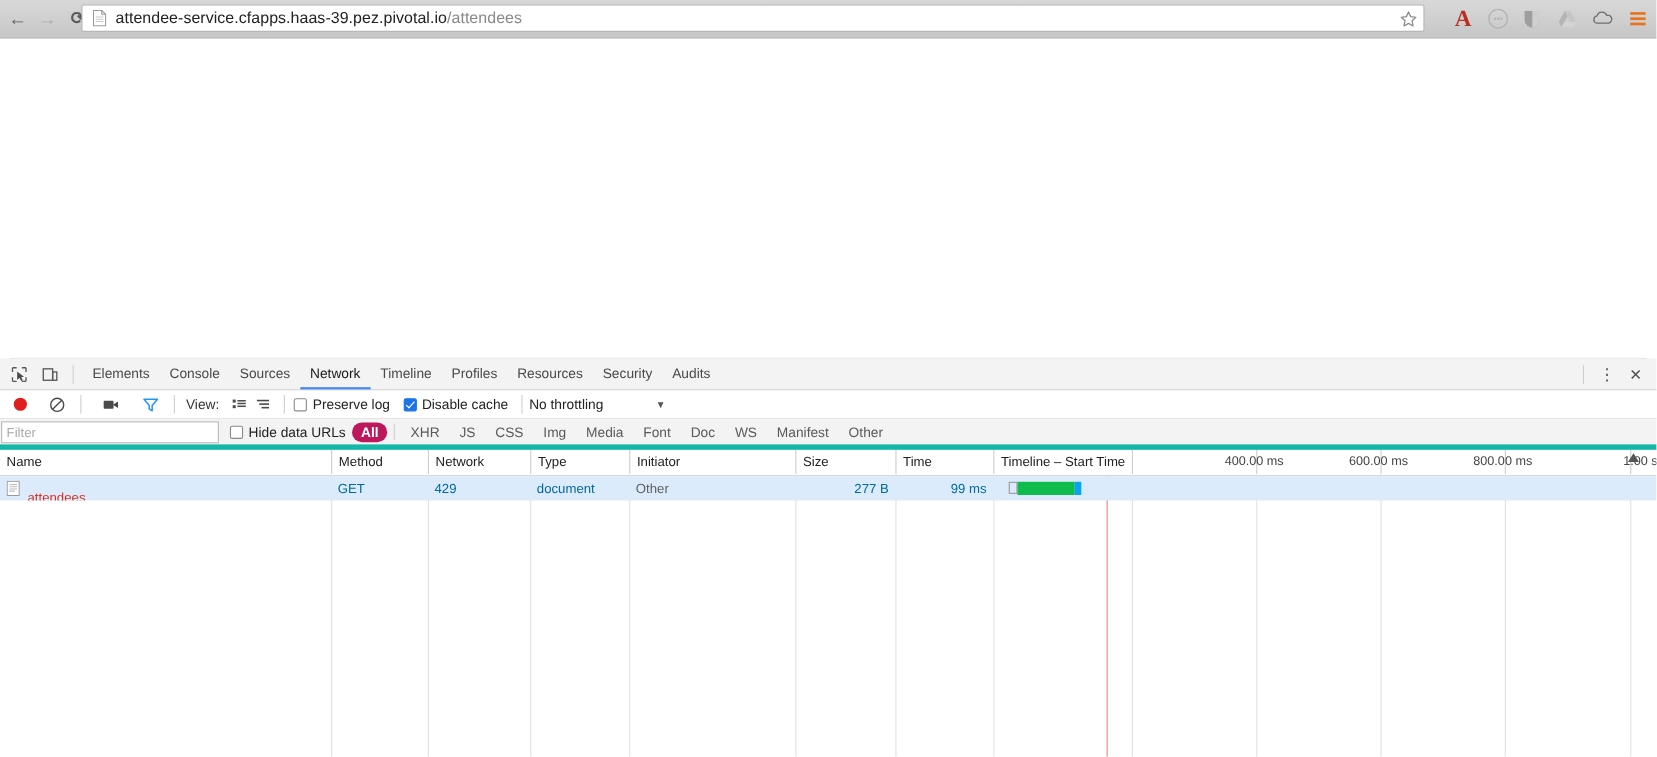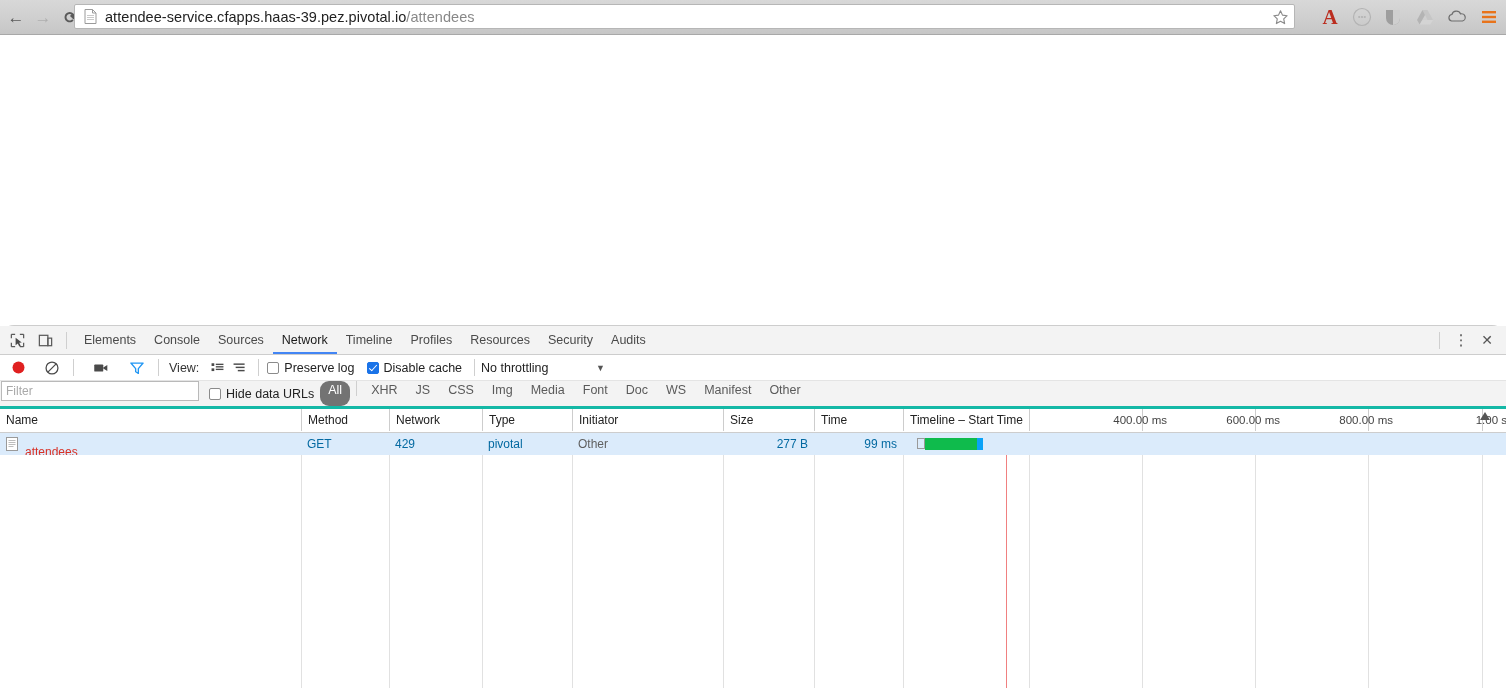--- a/index.html
+++ b/index.html
@@ -222,22 +222,23 @@
     white-space: nowrap;
   }
   #throttling-value { width: 115px; }
   #throttling-caret { font-size: 9px; color: #555; }
 
   
   #filter-bar {
     position: relative;
     height: 28px;
     background: #f3f3f3;
-    border-bottom: 3px solid #14b8a6;
+    border-bottom: 5px solid #14b8a6;
     display: flex;
+    align-items: center;
     box-sizing: border-box;
   }
   #filter-input {
     width: 198px; height: 20px;
     margin-left: 1px;
     border: 1px solid #b9b9b9;
     background: #fff;
     font-family: "Liberation Sans", sans-serif;
     font-size: 12px;
     color: #333;
@@ -250,22 +251,23 @@
   .type-pill {
     font-size: 12.5px;
     color: #5a5a5a;
     padding: 2px 8px;
     border-radius: 9px;
     cursor: pointer;
     white-space: nowrap;
     margin-right: 2px;
   }
   .type-pill.selected {
-    background: #737373;
+    background: #be185d;
     color: #ffffff;
+    font-weight: bold;
   }
   #type-sep {
     width: 1px; height: 15px;
     background: #cfcfcf;
     margin: 0 6px 0 4px;
   }
 
   
   #network-table {
     position: relative;
@@ -612,21 +614,21 @@
               <line x1="2.5" y1="3.5" x2="9.5" y2="3.5"></line>
               <line x1="2.5" y1="5.5" x2="9.5" y2="5.5"></line>
               <line x1="2.5" y1="7.5" x2="9.5" y2="7.5"></line>
               <line x1="2.5" y1="9.5" x2="7.5" y2="9.5"></line>
             </g>
           </svg>
           <span id="name-text">attendees</span>
         </div>
         <div class="td red" style="left:301px; width:88px;  padding-left:6px;">GET</div>
         <div class="td red" style="left:389px; width:93px;  padding-left:6px;">429</div>
-        <div class="td red" style="left:482px; width:90px;  padding-left:6px;">pivotal</div>
+        <div class="td red" style="left:482px; width:90px;  padding-left:6px;">document</div>
         <div class="td gray" style="left:572px; width:151px; padding-left:6px;">Other</div>
         <div class="td red right" style="left:723px; width:85px;">277 B</div>
         <div class="td red right" style="left:814px; width:83px;">99 ms</div>
         <div id="waterfall-queue"></div>
         <div id="waterfall-green"></div>
         <div id="waterfall-blue"></div>
       </div>
     </div>
   </div>
 </div>

